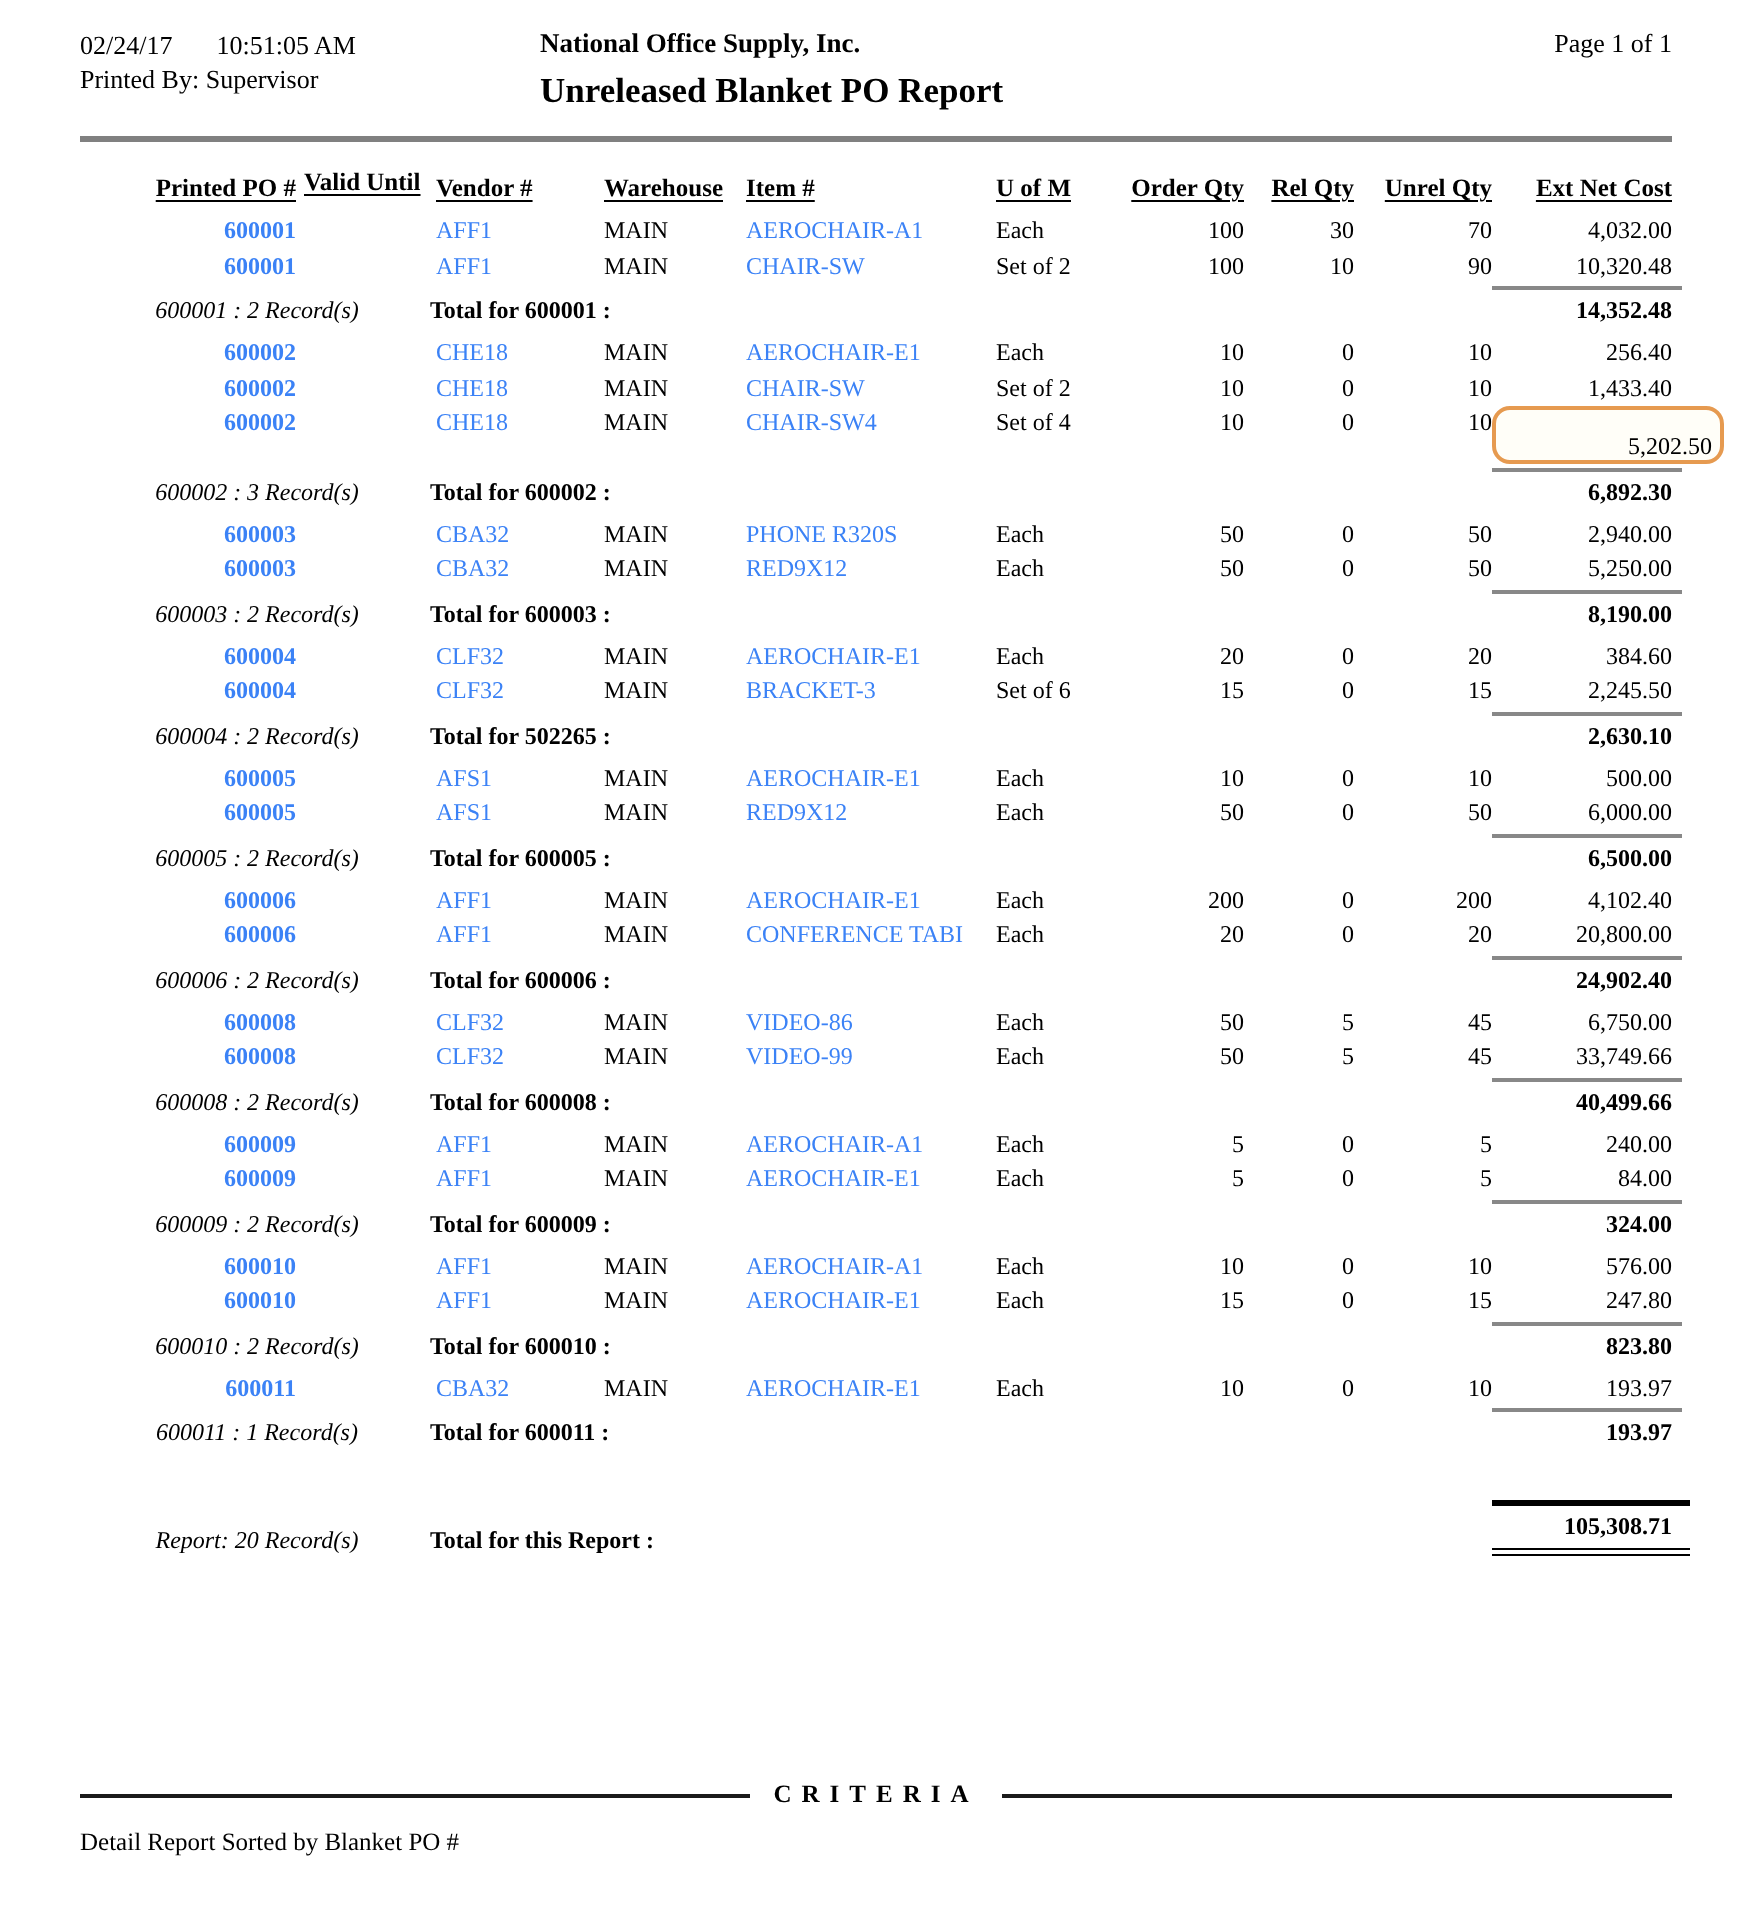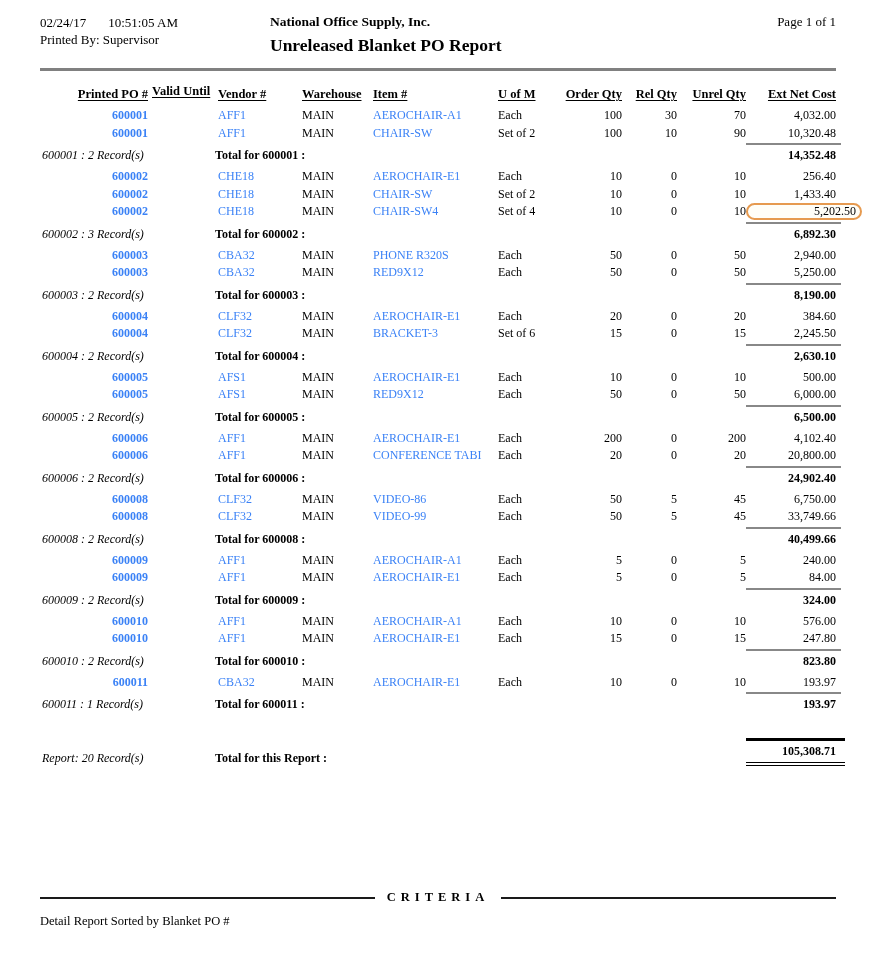--- a/index.html
+++ b/index.html
@@ -32,33 +32,33 @@
   .l{text-align:left;} .r{text-align:right;}
   .pl2{padding-left:2px;} .pl3{padding-left:3px;}
   .vu{position:relative;top:-3px;padding-left:4px;}
 
   .tr{display:grid;grid-template-columns:var(--cols);line-height:17.5px;white-space:nowrap;}
   .link{color:#3b82f6;text-decoration:none;cursor:pointer;}
   .b{font-weight:bold;}
 
   .tr-total{display:grid;grid-template-columns:175px 531px 90px;align-items:end;
             margin-top:1px;margin-bottom:5px;line-height:16px;}
-  .rec-label{font-style:italic;text-align:left;margin-left:2px;}
+  .rec-label{font-style:italic;text-align:center;margin-left:2px;}
   .tot-label{font-weight:bold;text-align:left;padding-right:3px;}
   .tot-amt{font-weight:bold;text-align:right;border-top:2px solid #888;
            padding-top:2px;margin-right:-5px;padding-right:5px;}
   .group{margin-bottom:1px;}
 
   .report-total{margin-top:26px;}
   .report-amt{border-top:3px solid #000;border-bottom:4px double #000;
               margin-right:-9px;padding:2px 9px 3px 0;}
 
   
   .hl{display:inline-block;min-width:104px;text-align:right;
-      border:2px solid #E69A50;border-radius:9px;padding:0 4px 0 4px;
+      border:2px solid #E69A50;border-radius:9px;padding:12px 4px 0 4px;
       margin-right:-7px;background:#FFFEF8;line-height:13px;}
 
   
   .footer{position:absolute;left:40px;width:796px;top:890px;}
   .criteria-row{display:flex;align-items:center;}
   .criteria-row .ln{flex:1;height:2px;background:#1a1a1a;}
   .criteria-label{font-weight:bold;letter-spacing:5px;padding:0 12px;font-size:12.5px;}
   .criteria-text{margin-top:9px;font-size:12.5px;}
 </style>
 </head>
@@ -221,21 +221,21 @@
     <div class="l pl2">MAIN</div>
     <div class="l pl3"><span class="link">BRACKET-3</span></div>
     <div class="l pl3">Set of 6</div>
     <div class="r">15</div>
     <div class="r">0</div>
     <div class="r">15</div>
     <div class="r"><span>2,245.50</span></div>
   </div>
           <div class="tr-total">
     <div class="rec-label">600004 : 2 Record(s)</div>
-    <div class="tot-label">Total for 600004 :</div>
+    <div class="tot-label">Total for 502265 :</div>
     <div class="tot-amt">2,630.10</div>
   </div>
         </div>
         <div class="group">
           <div class="tr">
     <div class="r"><span class="link b">600005</span></div>
     <div class="l"></div>
     <div class="l pl3"><span class="link">AFS1</span></div>
     <div class="l pl2">MAIN</div>
     <div class="l pl3"><span class="link">AEROCHAIR-E1</span></div>

